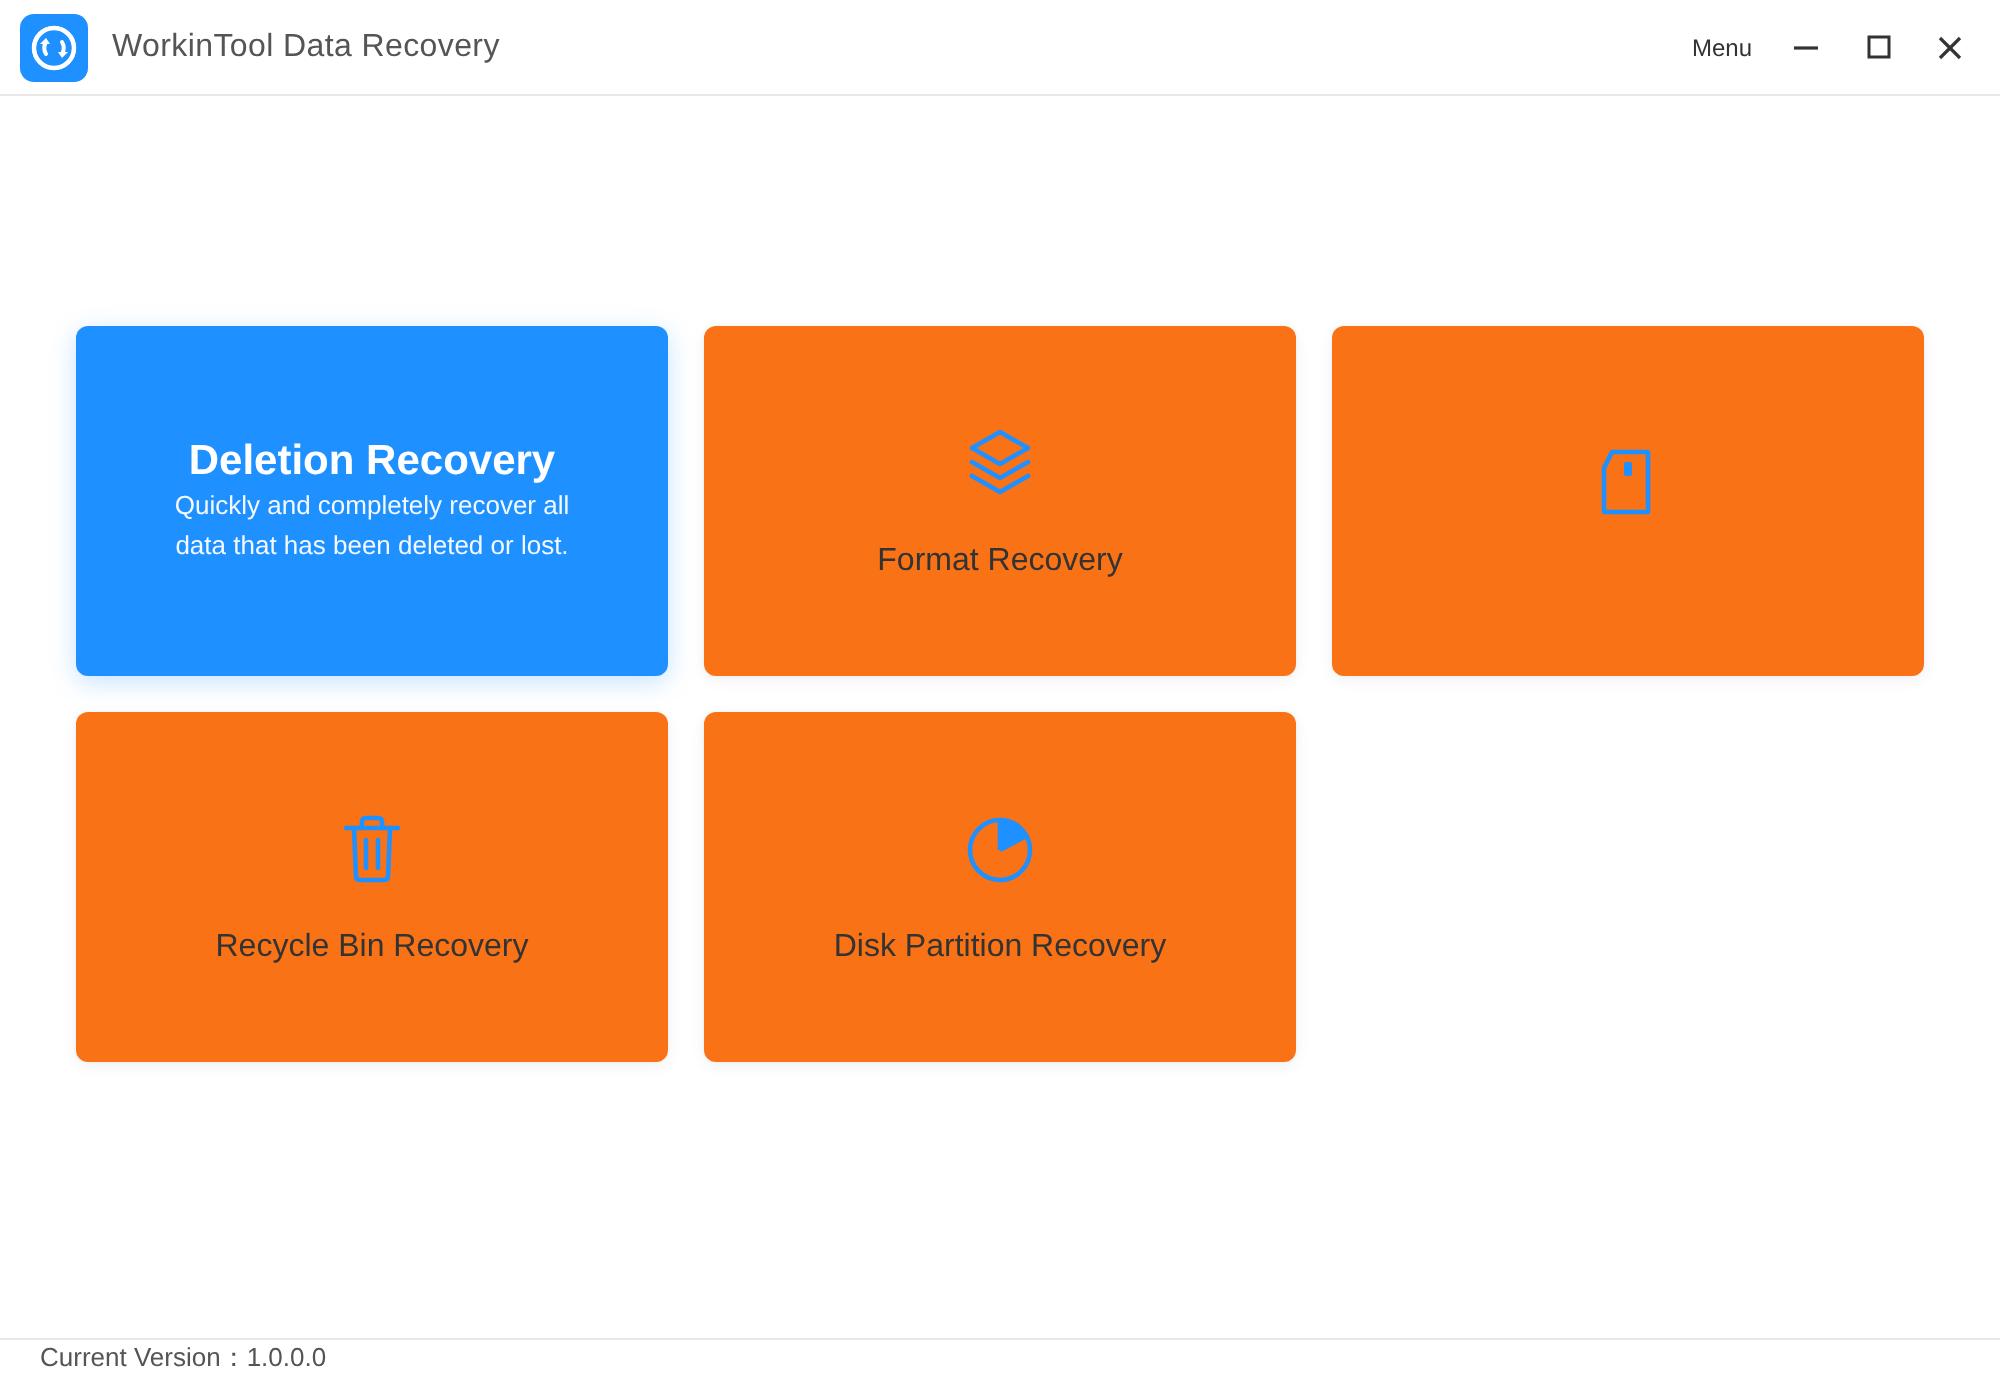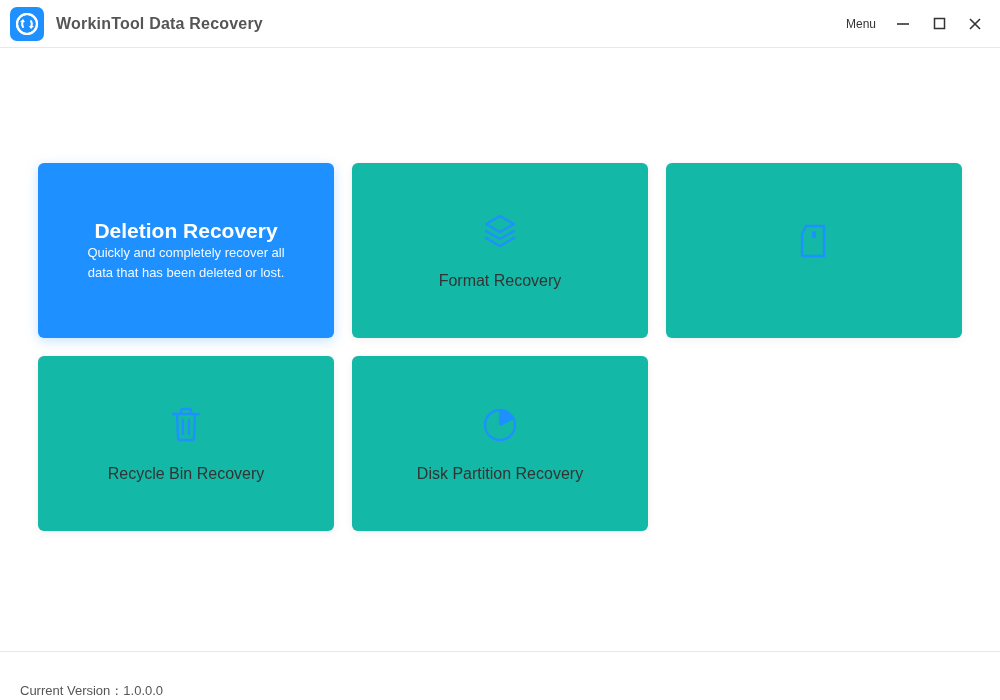--- a/index.html
+++ b/index.html
@@ -40,21 +40,21 @@
       position: absolute;
       width: 22px;
       height: 22px;
       border: 2.5px solid #fff;
       border-radius: 50%;
       box-sizing: border-box;
     }
     .app-title {
       font-size: 16px;
       color: #555;
-      font-weight: 700;
+      font-weight: 400;
       letter-spacing: 0.2px;
     }
     .titlebar-spacer {
       flex: 1;
     }
     .menu-label {
       font-size: 12px;
       color: #333;
       margin-right: 18px;
       cursor: pointer;
@@ -80,21 +80,21 @@
     }
     .grid {
       width: 924px;
       margin: 0 auto;
       display: grid;
       grid-template-columns: repeat(3, 296px);
       grid-template-rows: 175px 175px;
       gap: 18px;
     }
     .card {
-      background: #14b8a6;
+      background: #f97316;
       border-radius: 6px;
       box-shadow: 0 2px 8px rgba(0,0,0,0.06), 0 0 2px rgba(0,0,0,0.04);
       display: flex;
       flex-direction: column;
       align-items: center;
       justify-content: center;
       cursor: pointer;
       padding: 20px;
     }
     .card.active {
@@ -125,24 +125,24 @@
       font-size: 13px;
       text-align: center;
       line-height: 1.5;
       color: rgba(255,255,255,0.95);
       padding: 0 18px;
     }
     .card.active .card-desc {
       display: block;
     }
     .footer {
-      height: 49px;
+      height: 31px;
       border-top: 1px solid #e8e8e8;
       display: flex;
-      align-items: flex-end;
+      align-items: flex-start;
       padding: 0 20px;
       font-size: 13px;
       color: #666;
       background: #fff;
     }
     .footer-version {
       color: #555;
     }
     .footer-center {
       position: absolute;

